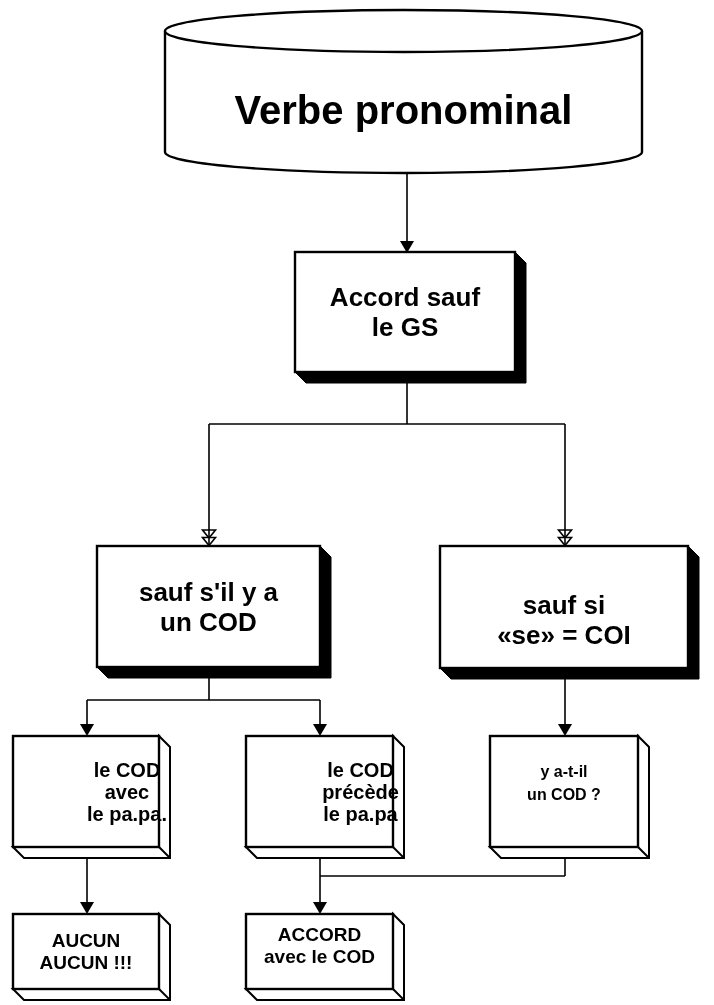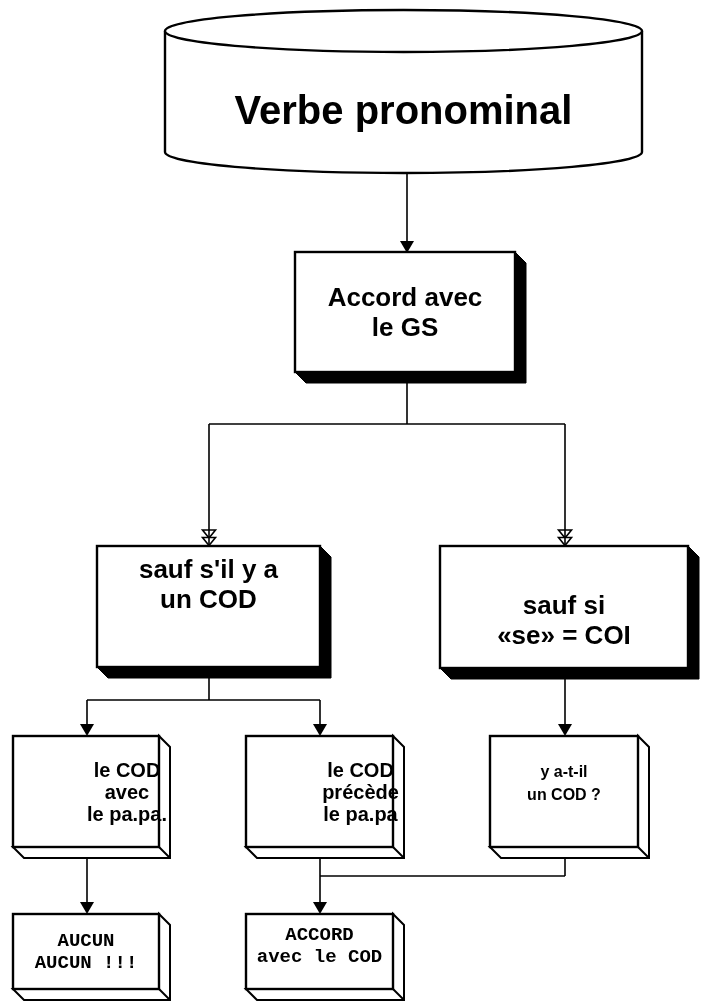--- a/index.html
+++ b/index.html
@@ -27,27 +27,27 @@
     align-items: center;
     justify-content: center;
     text-align: center;
     color: #000000;
     font-weight: bold;
     white-space: nowrap;
   }
   .lbl-root      { left: 165px; top:  58px; width: 477px; height: 104px; font-size: 40px; align-items: center; }
   .lbl-big       { font-size: 26px; line-height: 30px; }
   .lbl-accord-gs { left: 295px; top: 252px; width: 220px; height: 120px; }
-  .lbl-sauf-cod  { left:  97px; top: 523px; width: 223px; height: 121px; }
+  .lbl-sauf-cod  { left:  97px; top: 546px; width: 223px; height: 121px; }
   .lbl-sauf-se   { left: 440px; top: 546px; width: 248px; height: 122px; margin-top: 13px; }
   .lbl-mid       { font-size: 20px; line-height: 22px; padding-left: 41px; }
   .lbl-cod-suit    { left:  13px; top: 736px; width: 146px; height: 111px; }
   .lbl-cod-precede { left: 246px; top: 736px; width: 147px; height: 111px; }
   .lbl-y-a-t-il    { left: 490px; top: 736px; width: 148px; height: 94px; font-size: 16px; line-height: 23px; }
-  .lbl-small     { font-size: 19px; line-height: 22px; font-family: Liberation Mono, monospace; }
+  .lbl-small     { font-size: 19px; line-height: 22px; }
   .lbl-aucun     { left:  13px; top: 914px; width: 146px; height: 75px; }
   .lbl-accord-cod{ left: 246px; top: 914px; width: 147px; height: 64px; }
 </style>
 </head>
 <body>
 
 <div class="canvas">
 
   <svg class="shapes" width="714" height="1005" viewBox="0 0 714 1005">
 
@@ -141,21 +141,21 @@
       <line x1="393" y1="989" x2="404" y2="1000" stroke="#000000" stroke-width="2"></line>
       <rect x="246" y="914" width="147" height="75" fill="#ffffff" stroke="#000000" stroke-width="2.4"></rect>
     </g>
   </svg>
 
   <div class="label lbl-root">
     <span>Verbe pronominal</span>
   </div>
 
   <div class="label lbl-big lbl-accord-gs">
-    <span>Accord avec</span>
+    <span>Accord sauf</span>
     <span>le GS</span>
   </div>
 
   <div class="label lbl-big lbl-sauf-cod">
     <span>sauf s'il y a</span>
     <span>un COD</span>
   </div>
 
   <div class="label lbl-big lbl-sauf-se">
     <span>sauf si</span>

